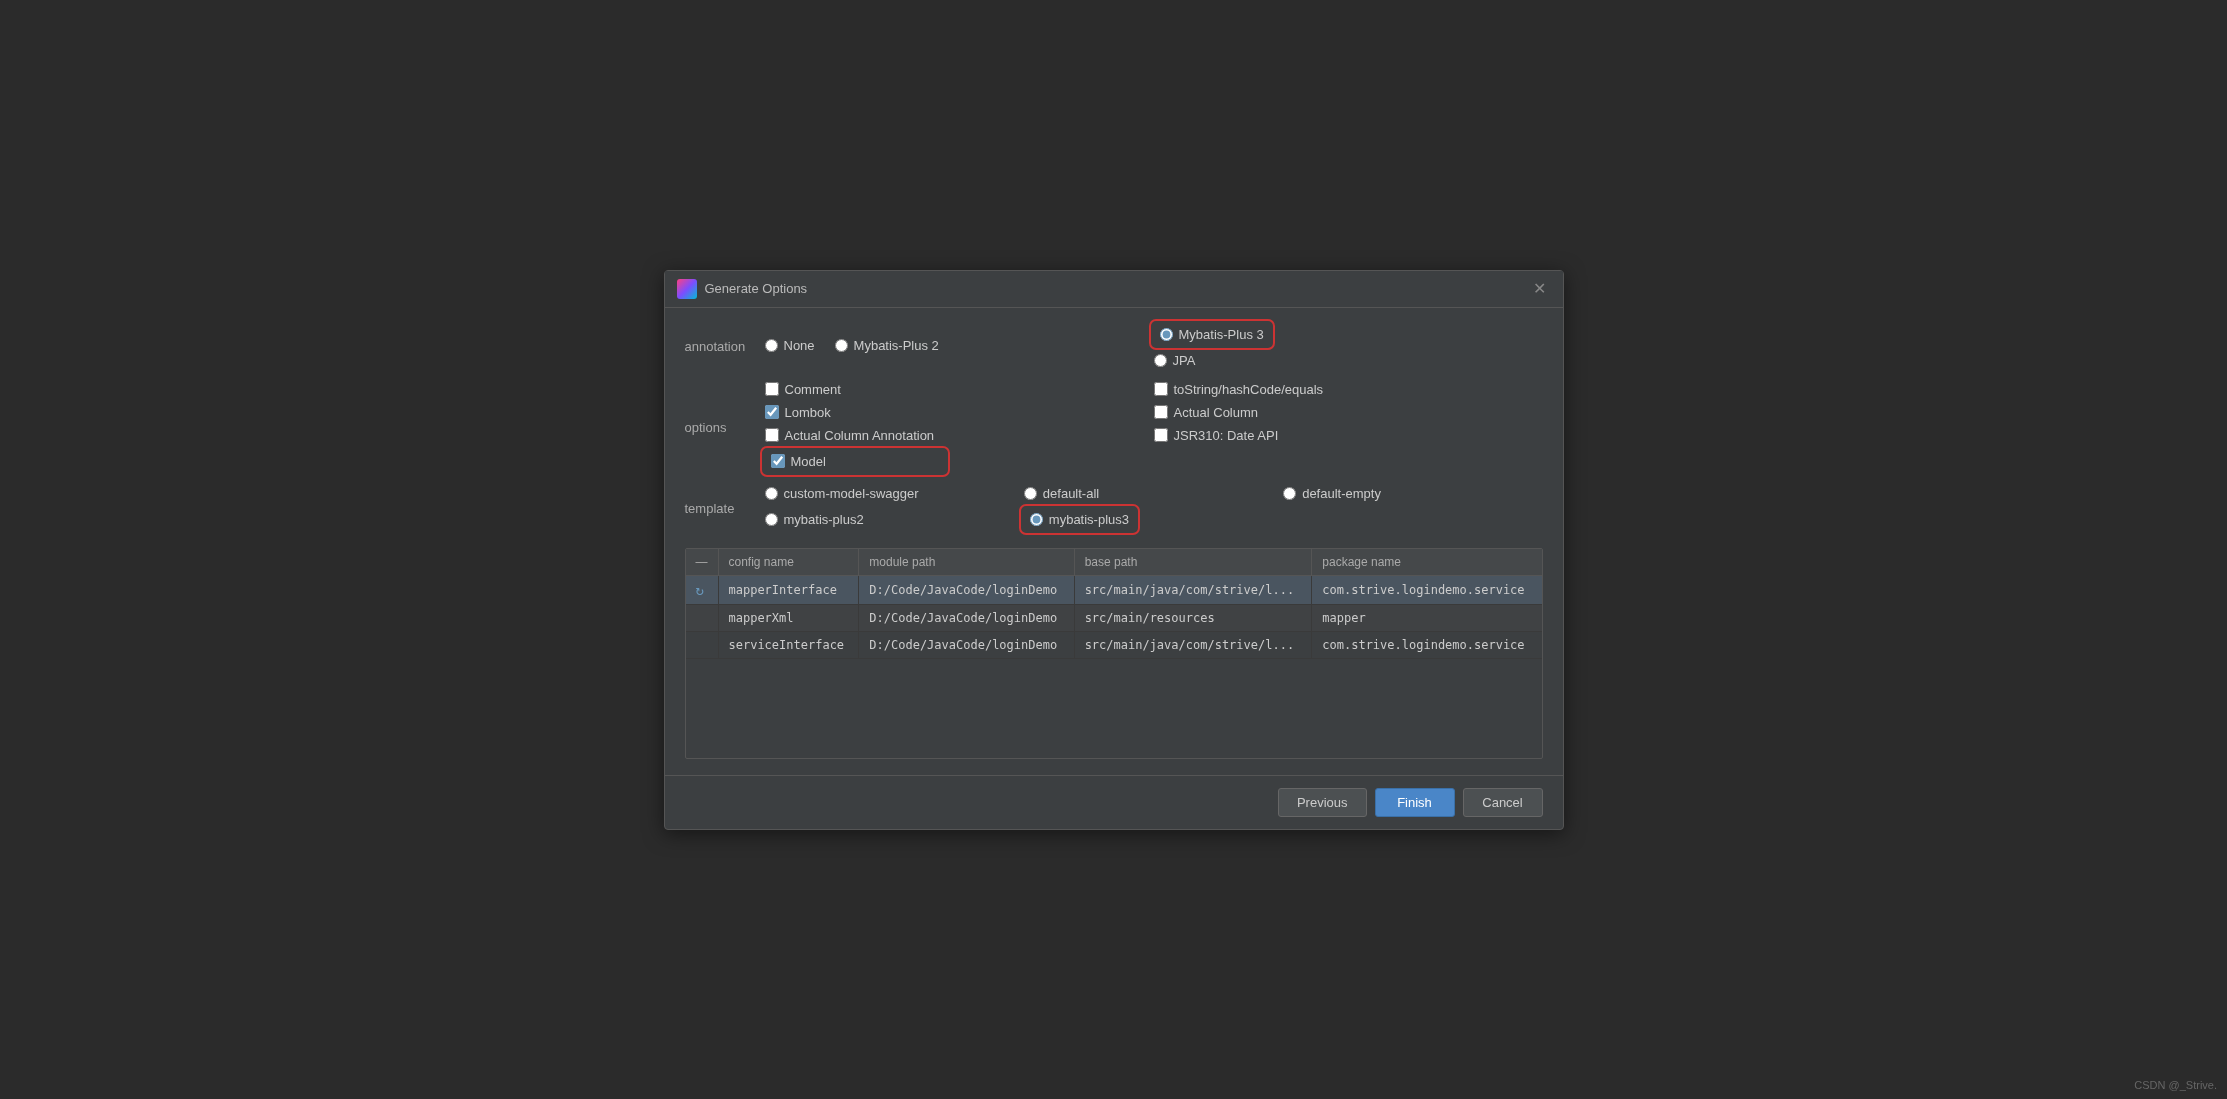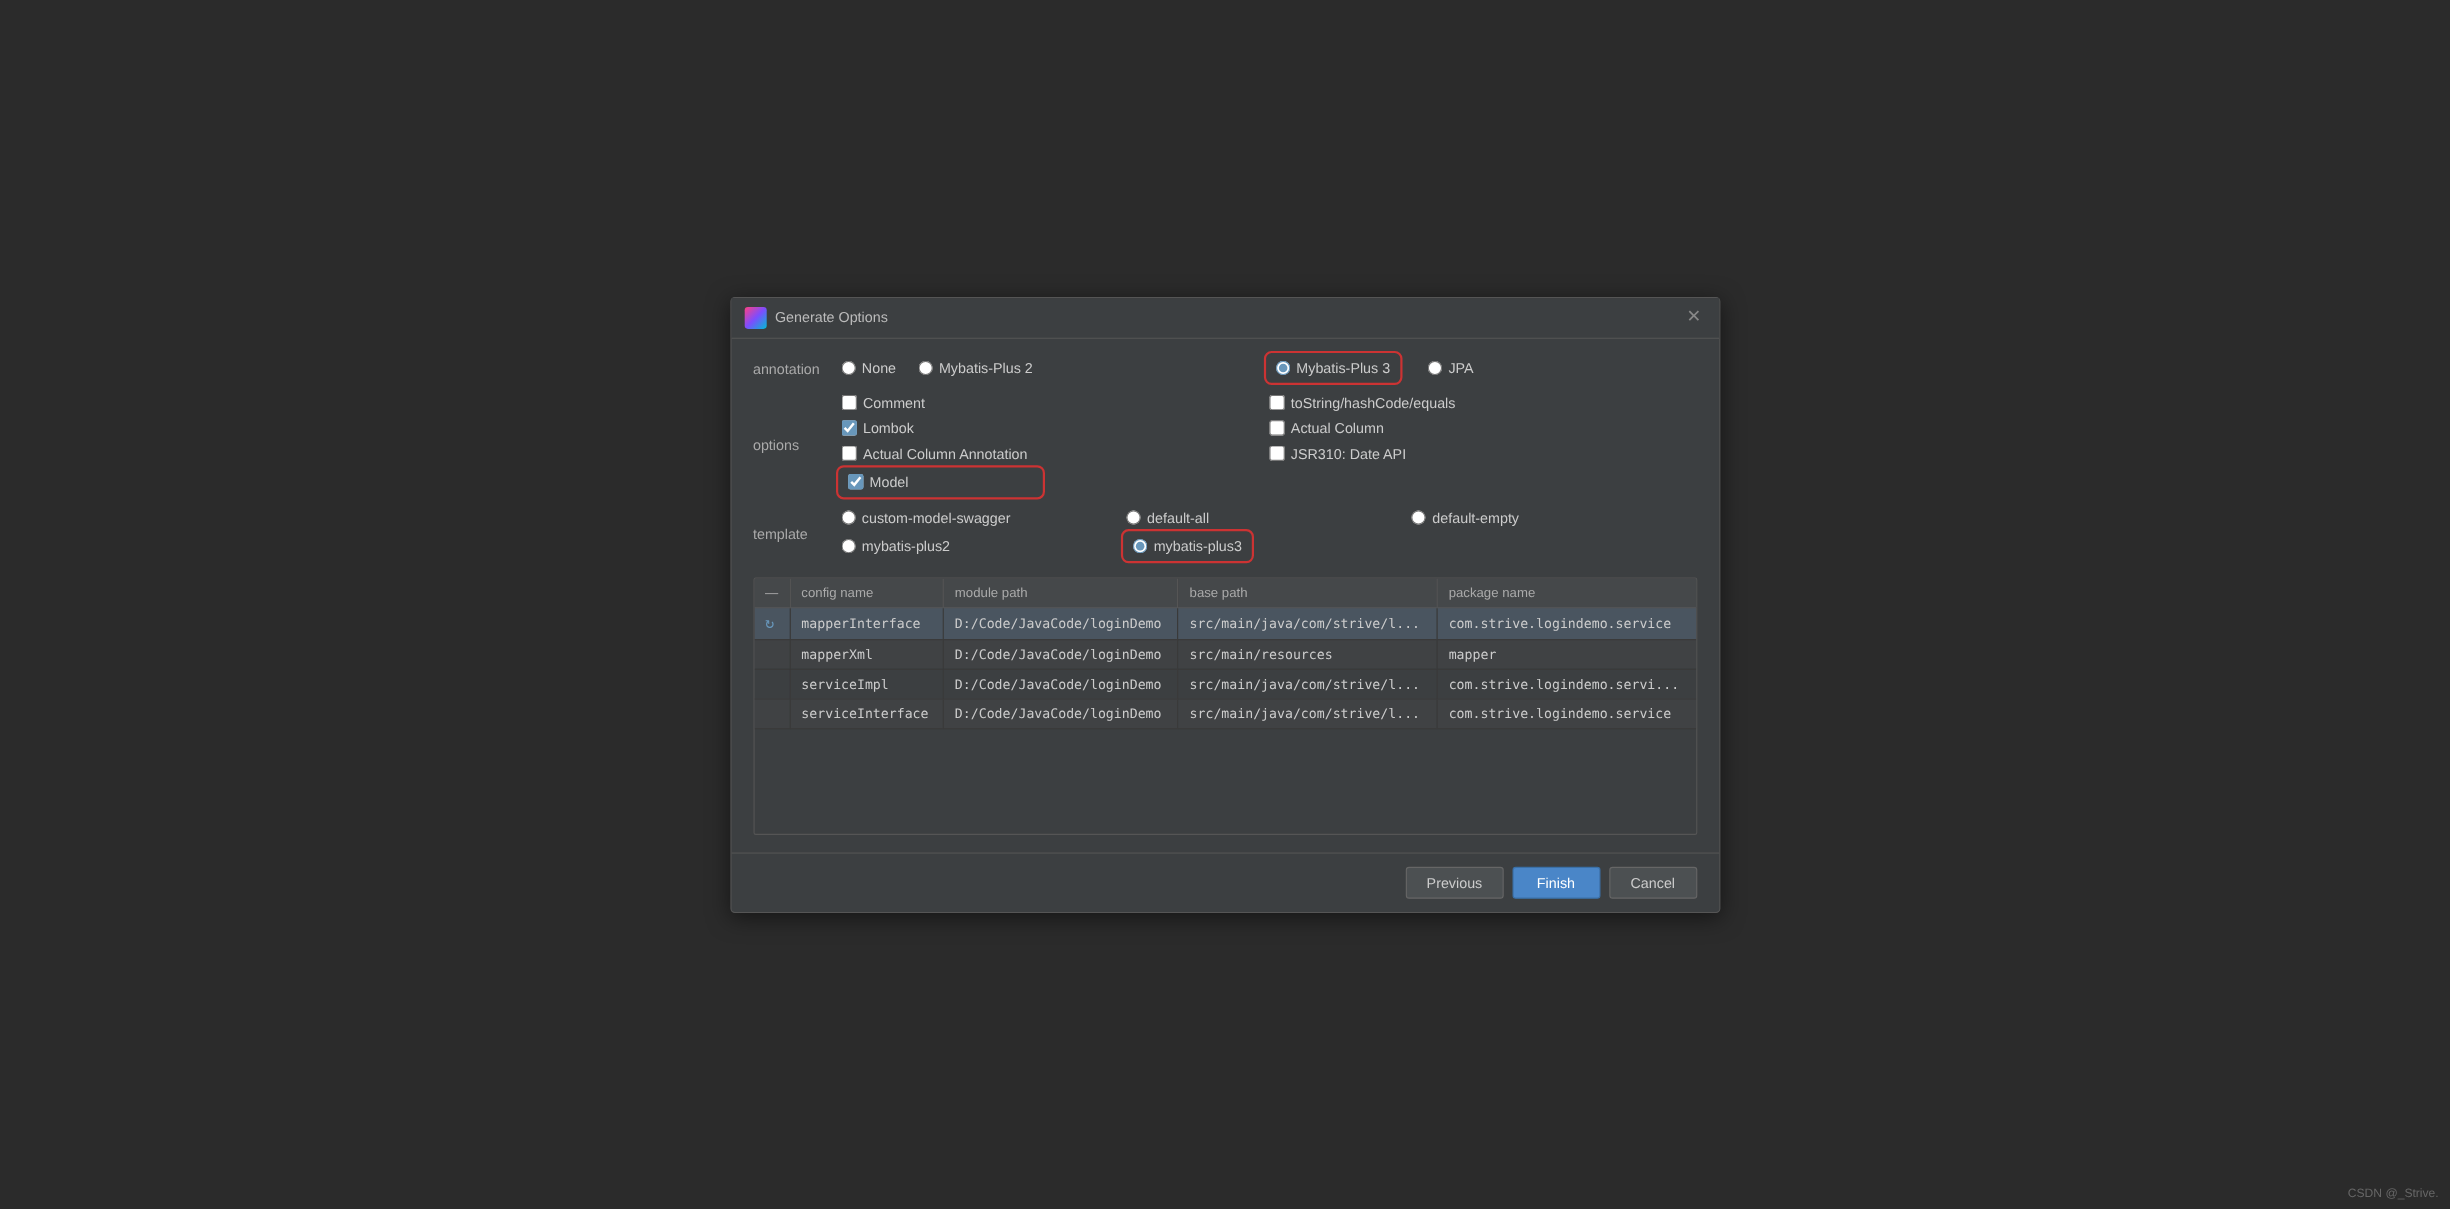--- a/index.html
+++ b/index.html
@@ -212,21 +212,21 @@
     }
     .annotation-col-left {
       flex: 0 0 50%;
       display: flex;
       flex-wrap: wrap;
       gap: 6px 0;
     }
     .annotation-col-right {
       flex: 0 0 50%;
       display: flex;
-      flex-direction: row;
+      flex-direction: column;
       gap: 8px;
     }
   </style>
 </head>
 <body>
 
 <div class="dialog">
 
   <div class="title-bar">
     <div class="title-bar-left">
@@ -348,27 +348,20 @@
           </tr>
           <tr class="table-row">
             <td></td>
             <td>mapperXml</td>
             <td>D:/Code/JavaCode/loginDemo</td>
             <td>src/main/resources</td>
             <td>mapper</td>
           </tr>
           <tr class="table-row">
             <td></td>
-            <td>serviceImpl</td>
-            <td>D:/Code/JavaCode/loginDemo</td>
-            <td>src/main/java/com/strive/l...</td>
-            <td>com.strive.logindemo.servi...</td>
-          </tr>
-          <tr class="table-row">
-            <td></td>
             <td>serviceInterface</td>
             <td>D:/Code/JavaCode/loginDemo</td>
             <td>src/main/java/com/strive/l...</td>
             <td>com.strive.logindemo.service</td>
           </tr>
         </tbody>
       </table>
     </div>
 
   </div>

